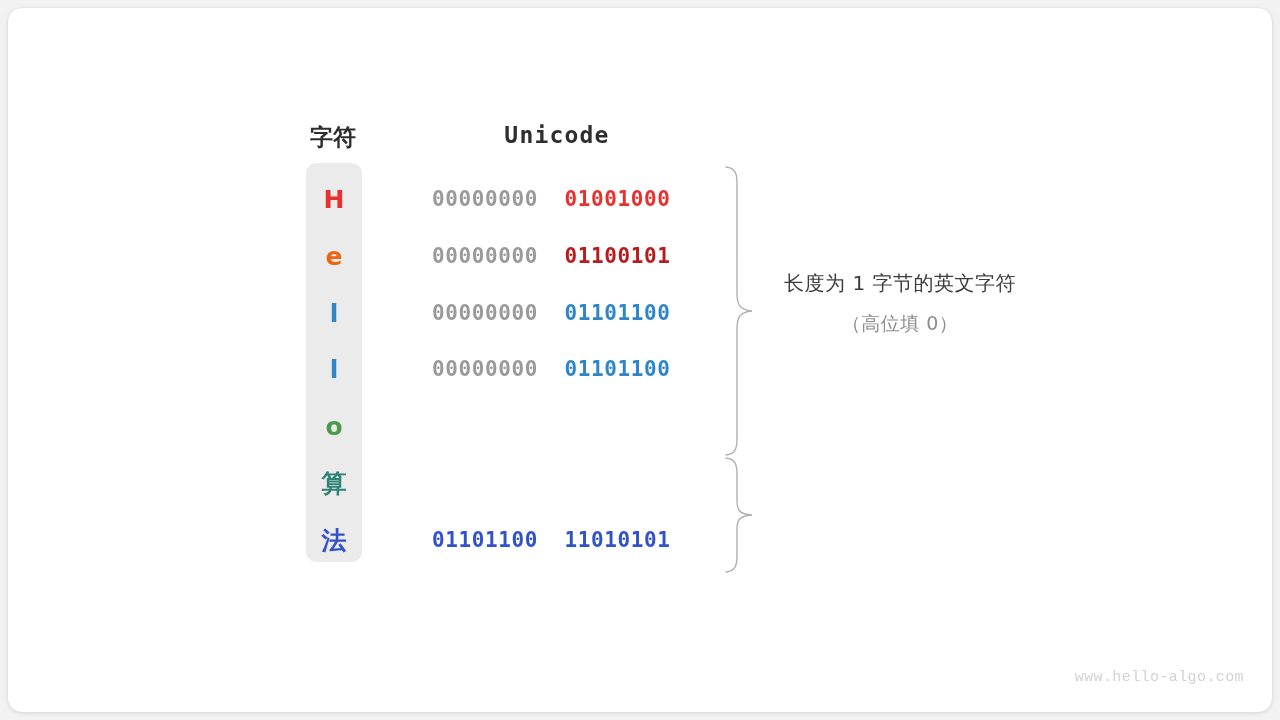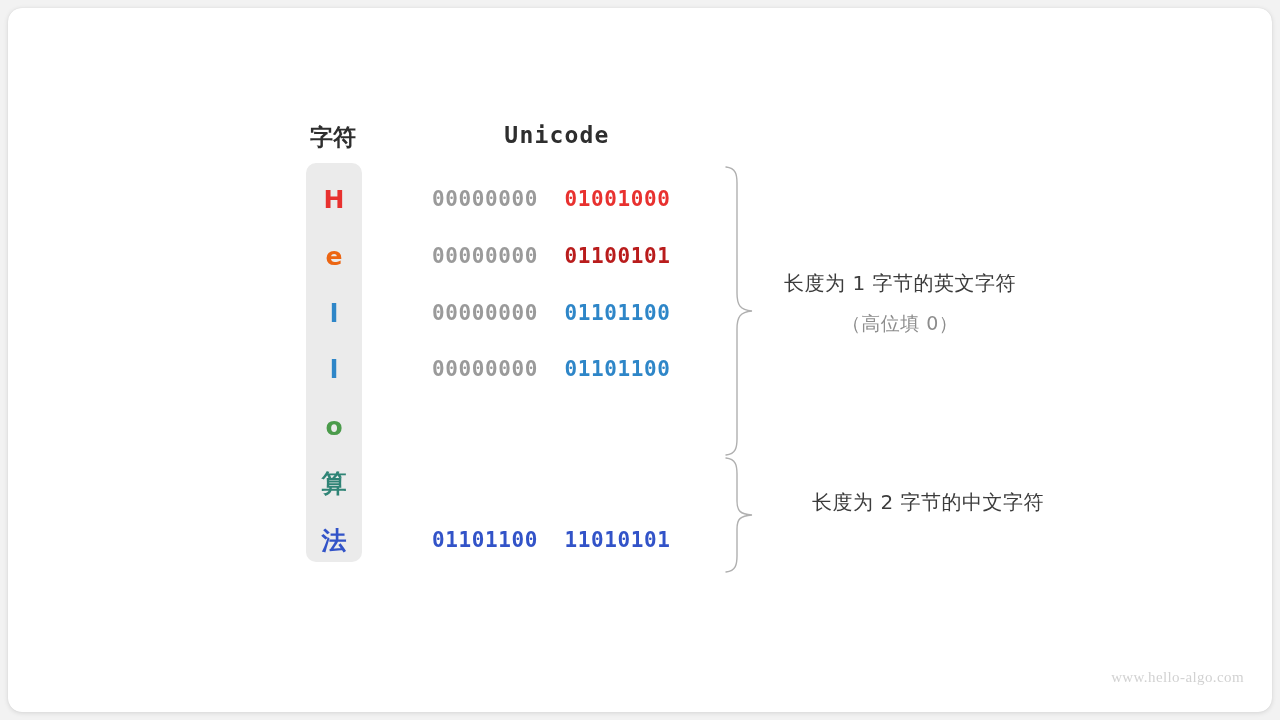--- a/index.html
+++ b/index.html
@@ -121,21 +121,21 @@
     letter-spacing: 0.5px;
   }
   #anno-1 { left: 892px; top: 262px; }
   #anno-2 { left: 920px; top: 481px; }
 
   
   #footer {
     position: absolute;
     right: 28px;
     bottom: 26px;
-    font-family: Liberation Serif, serif;
+    font-family: Liberation Mono, monospace;
     font-size: 15px;
     color: #d2d2d2;
     letter-spacing: 0.4px;
   }
 </style>
 </head>
 <body>
 
 <div id="card">
   <div class="stage">
@@ -180,20 +180,17 @@
 
     <svg class="brace" id="brace-2" width="34" height="118" style="left:714px; top:448px;" viewBox="0 0 34 118">
       <path d="M 4 2 C 14 3 15 10 15 18 L 15 45 C 15 55 18 58 30 59 C 18 60 15 63 15 73 L 15 100 C 15 108 14 115 4 116" fill="none" stroke="#b0b0b0" stroke-width="1.4" stroke-linecap="round"></path>
     </svg>
 
     <div class="anno" id="anno-1">
       <span class="l1">长度为 1 字节的英文字符</span>
       <span class="l2">（高位填 0）</span>
     </div>
 
-    <div class="anno" id="anno-2">
-      <span class="l1">长度为 2 字节的中文字符</span>
-    </div>
 
     <div id="footer">www.hello-algo.com</div>
 
   </div>
 </div>
 
 </body></html>

